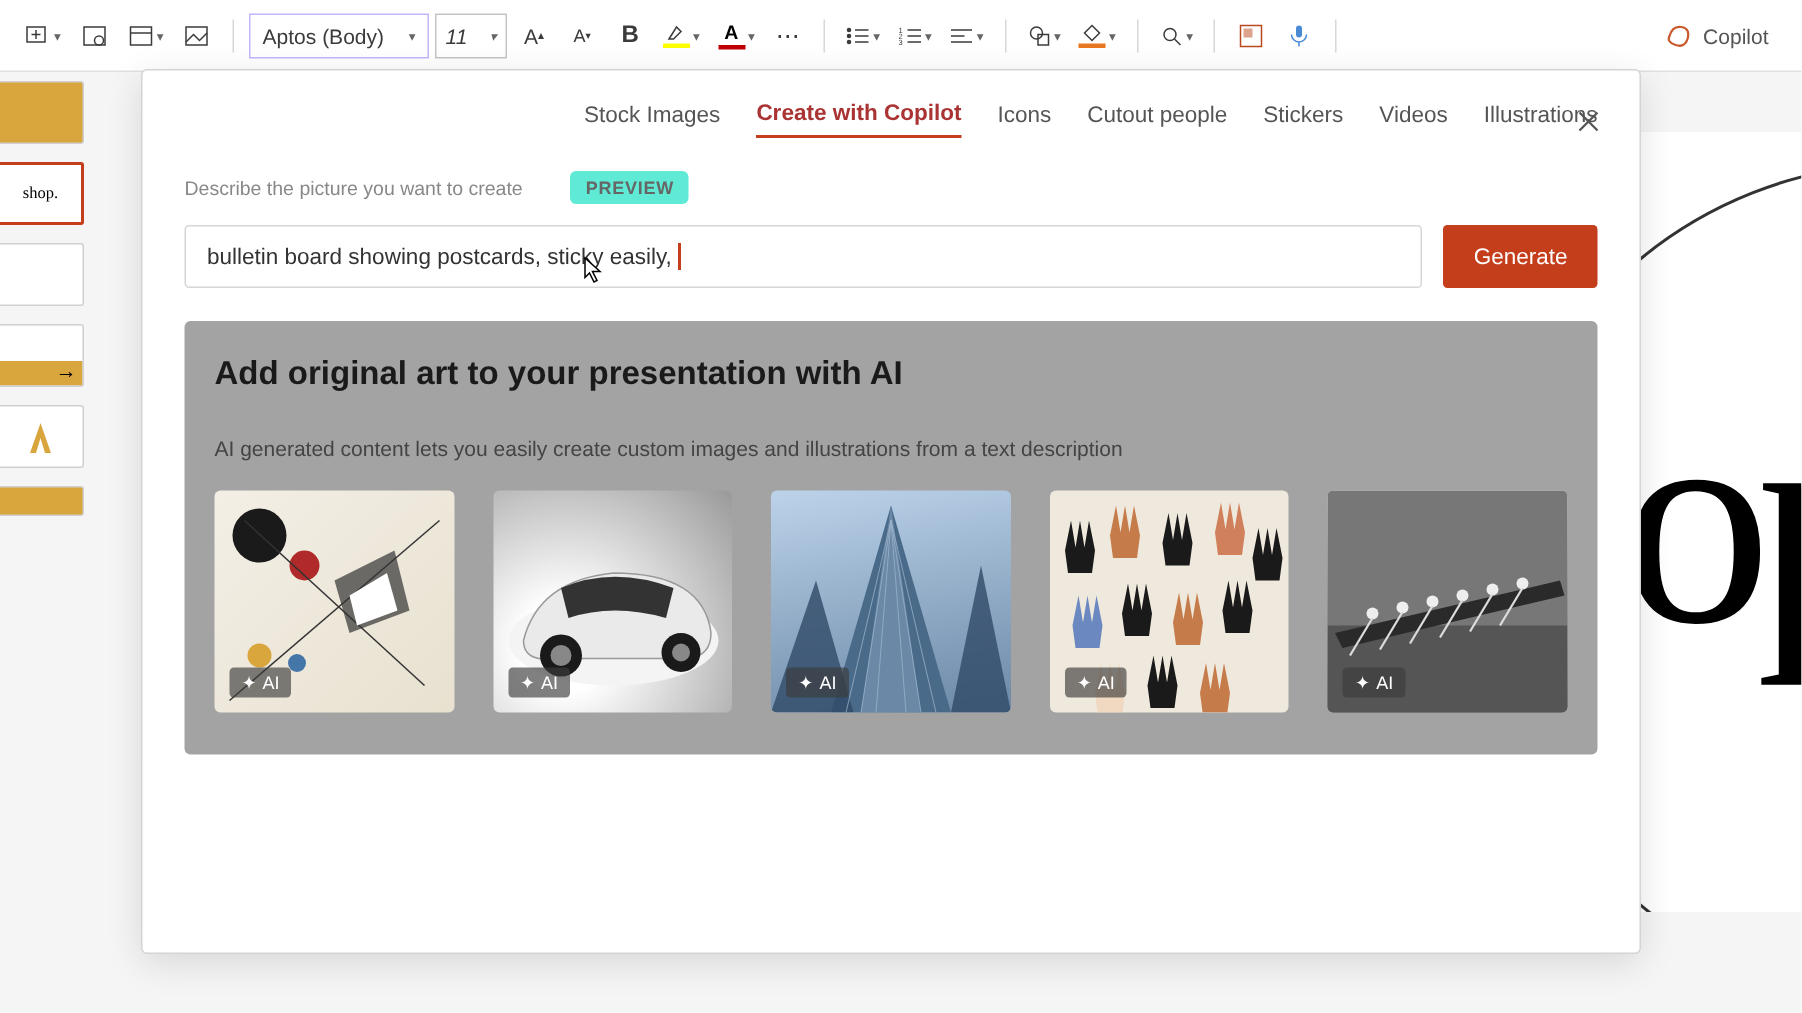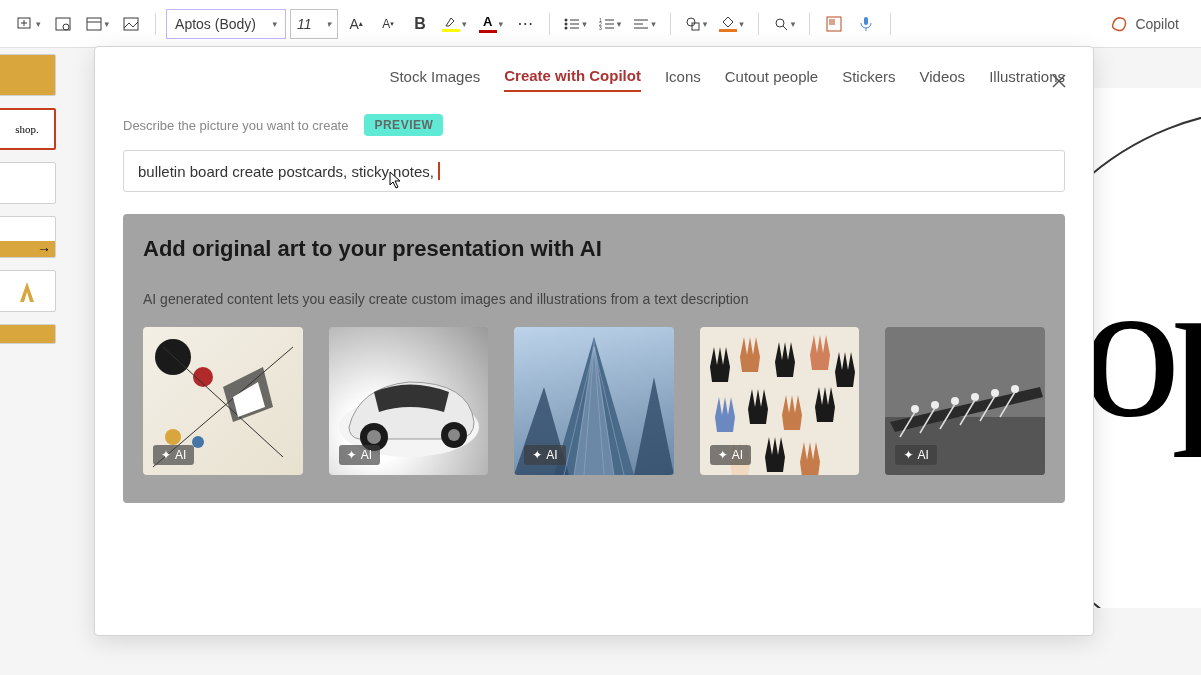--- a/index.html
+++ b/index.html
@@ -30,21 +30,21 @@
   .slide-frag-right { position: absolute; right: 0; top: 40px; width: 120px; height: 520px; background: #fff; overflow: hidden; display:flex; align-items:center; }
   .slide-frag-right .big { font-family: Georgia, 'Times New Roman', serif; font-size: 200px; line-height: 1; letter-spacing: -10px; }
   .circle-arc { position: absolute; right: -350px; top: 20px; width: 560px; height: 560px; border: 2px solid #333; border-radius: 50%; }
 
   .panel { position: absolute; left: 94px; top: 46px; width: 1000px; height: 590px; background: #fff; border: 1px solid #d4d4d4; border-radius: 4px; box-shadow: 0 6px 24px rgba(0,0,0,0.12); padding: 20px 28px; }
   .panel-tabs { display: flex; gap: 24px; align-items: center; margin-bottom: 22px; justify-content: flex-end; }
   .ptab { font-size: 15px; color: #555; cursor: pointer; padding-bottom: 6px; }
   .ptab.active { color: #a33; font-weight: 600; border-bottom: 2px solid #c43e1c; }
   .panel-close { position: absolute; right: 20px; top: 20px; font-size: 18px; color: #555; cursor: pointer; width: 28px; height: 28px; display:flex; align-items:center; justify-content:center; }
 
-  .describe-row { display: flex; align-items: center; gap: 16px; margin-bottom: 14px; }
+  .describe-row { display: flex; align-items: center; gap: 32px; margin-bottom: 14px; }
   .describe-label { font-size: 13px; color: #888; }
   .preview-chip { font-size: 12px; font-weight: 600; color: #666; background: #5eead4; padding: 4px 10px; border-radius: 4px; letter-spacing: .5px; }
 
   .input-row { display: flex; gap: 14px; margin-bottom: 22px; }
   .prompt-input { flex: 1; height: 42px; border: 1px solid #d6d6d6; border-radius: 3px; padding: 0 14px; font-size: 15px; color: #333; display: flex; align-items: center; position: relative; }
   .caret { display:inline-block; width:2px; height:18px; background:#c43e1c; margin-left:4px; vertical-align:middle; }
   .cursor { position:absolute; left:265px; top:20px; font-size:14px; pointer-events:none; }
   .generate-btn { background: #c43e1c; color: #fff; border: none; height: 42px; padding: 0 20px; font-size: 15px; border-radius: 3px; cursor: pointer; }
 
   .info-block { background: #a3a3a3; border-radius: 4px; padding: 22px 20px 28px; }
@@ -247,28 +247,29 @@
     <div class="ptab">Illustrations</div>
   </div>
 
   <div class="describe-row">
     <span class="describe-label">Describe the picture you want to create</span>
     <span class="preview-chip">PREVIEW</span>
   </div>
 
   <div class="input-row">
     <div class="prompt-input">
-      <span>bulletin board create postcards, sticky notes,</span>
+      <span>bulletin board showing postcards, sticky easily,</span>
         <span class="caret"></span>
       <span class="cursor">
         <svg width="14" height="18" viewBox="0 0 14 18">
             <path d="M1 1 L1 14 L4 11 L7 17 L9 16 L6 10 L11 10 Z" fill="#fff" stroke="#000"></path>
           </svg>
       </span>
     </div>
+    <button class="generate-btn">Generate</button>
   </div>
 
   <div class="info-block">
     <div class="info-title">Add original art to your presentation with AI</div>
     <div class="info-sub">AI generated content lets you easily create custom images and illustrations from a text description</div>
 
     <div class="gallery">
       <div class="card c1">
         <svg width="160" height="148" viewBox="0 0 160 148">
             <circle cx="30" cy="30" r="18" fill="#1a1a1a"></circle>

